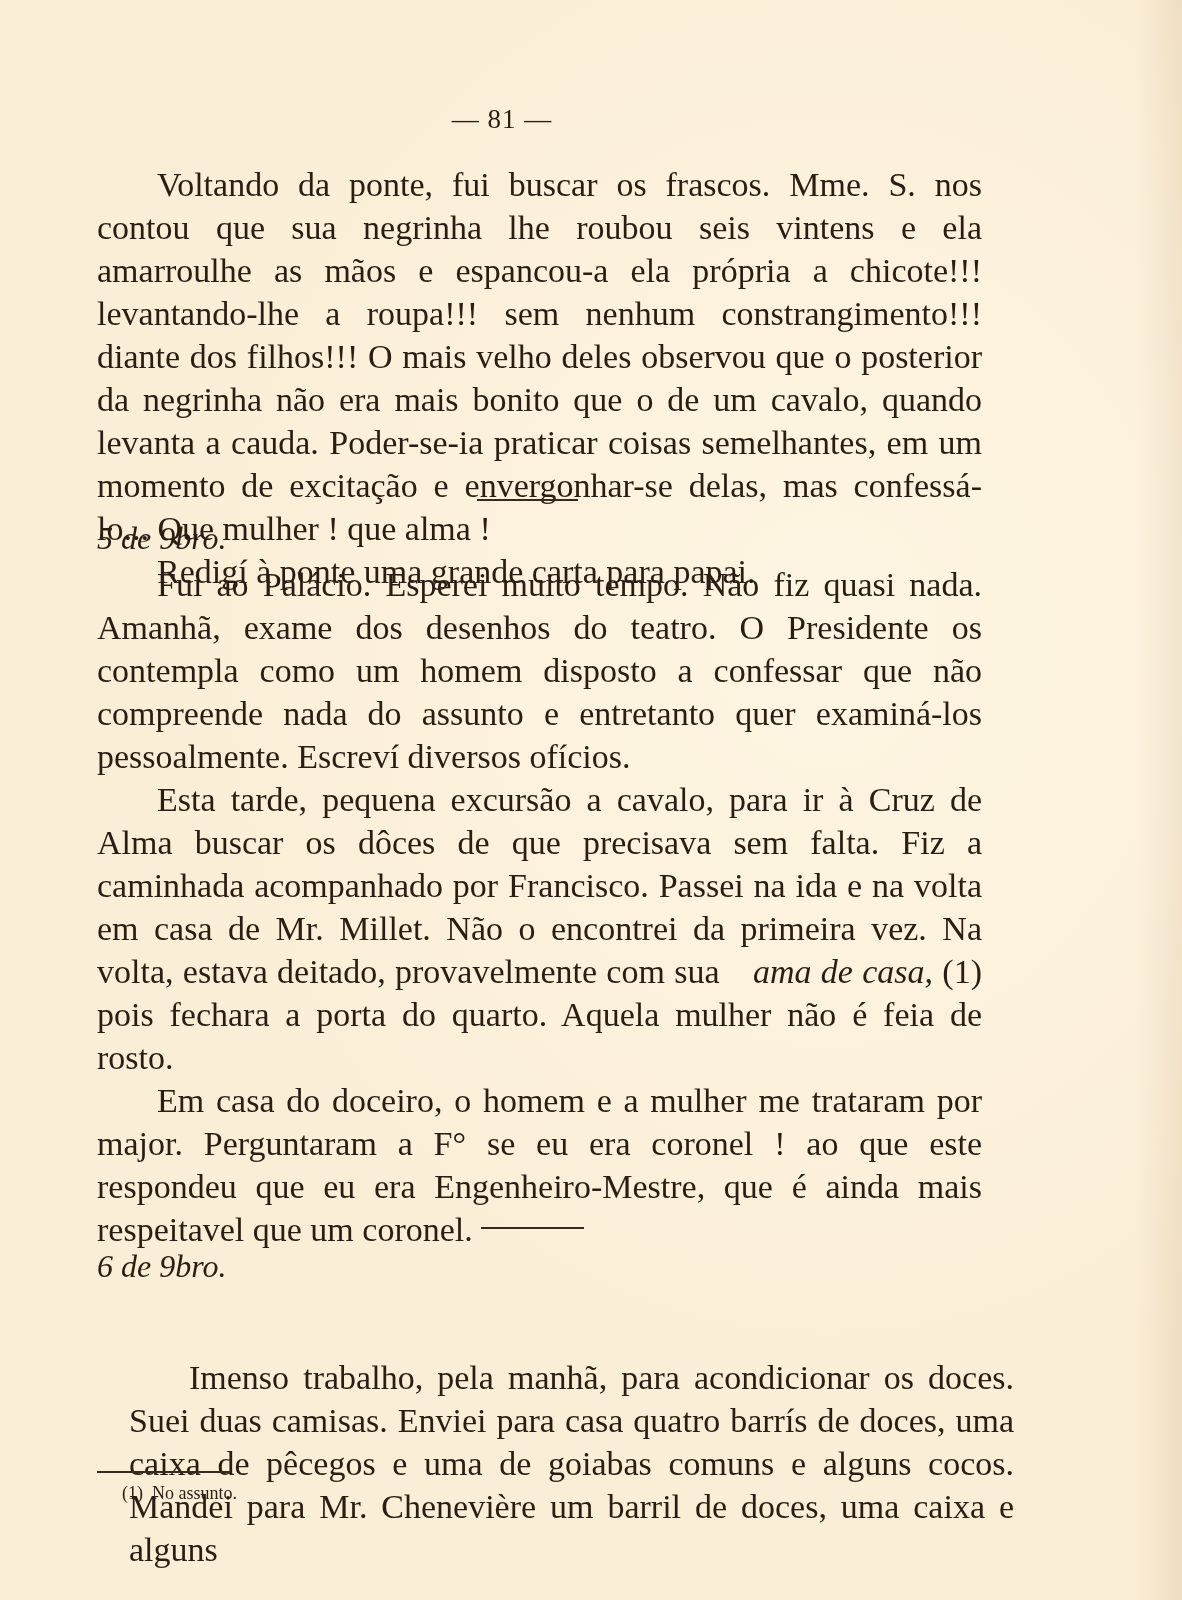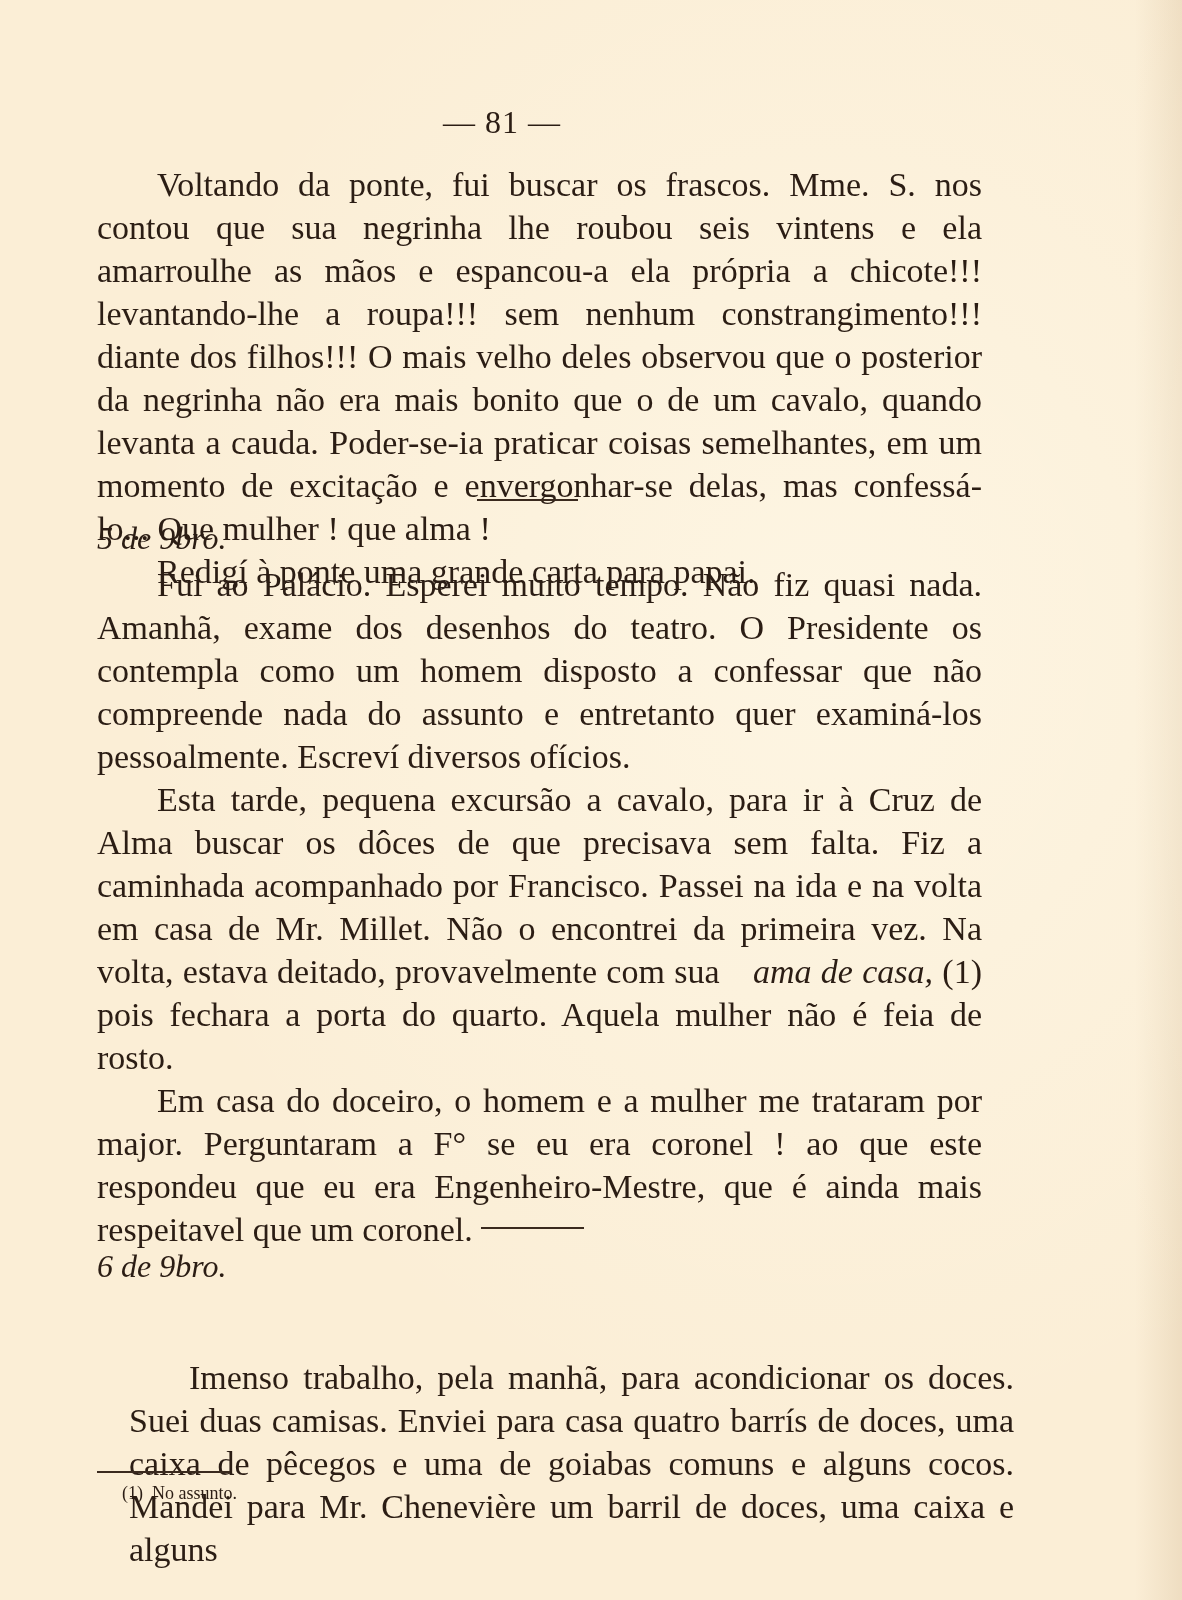--- a/index.html
+++ b/index.html
@@ -17,21 +17,21 @@
       overflow: hidden;
       font-family: "Liberation Serif", "DejaVu Serif", serif;
       color: #2b1d14;
     }
     .page-number {
       position: absolute;
       top: 104px;
       left: 0;
       width: 1004px;
       text-align: center;
-      font-size: 32px;
+      font-size: 27px;
       letter-spacing: 1px;
     }
     .text-block {
       position: absolute;
       left: 97px;
       width: 885px;
       font-size: 34px;
       line-height: 43px;
       text-align: justify;
       text-align-last: auto;

